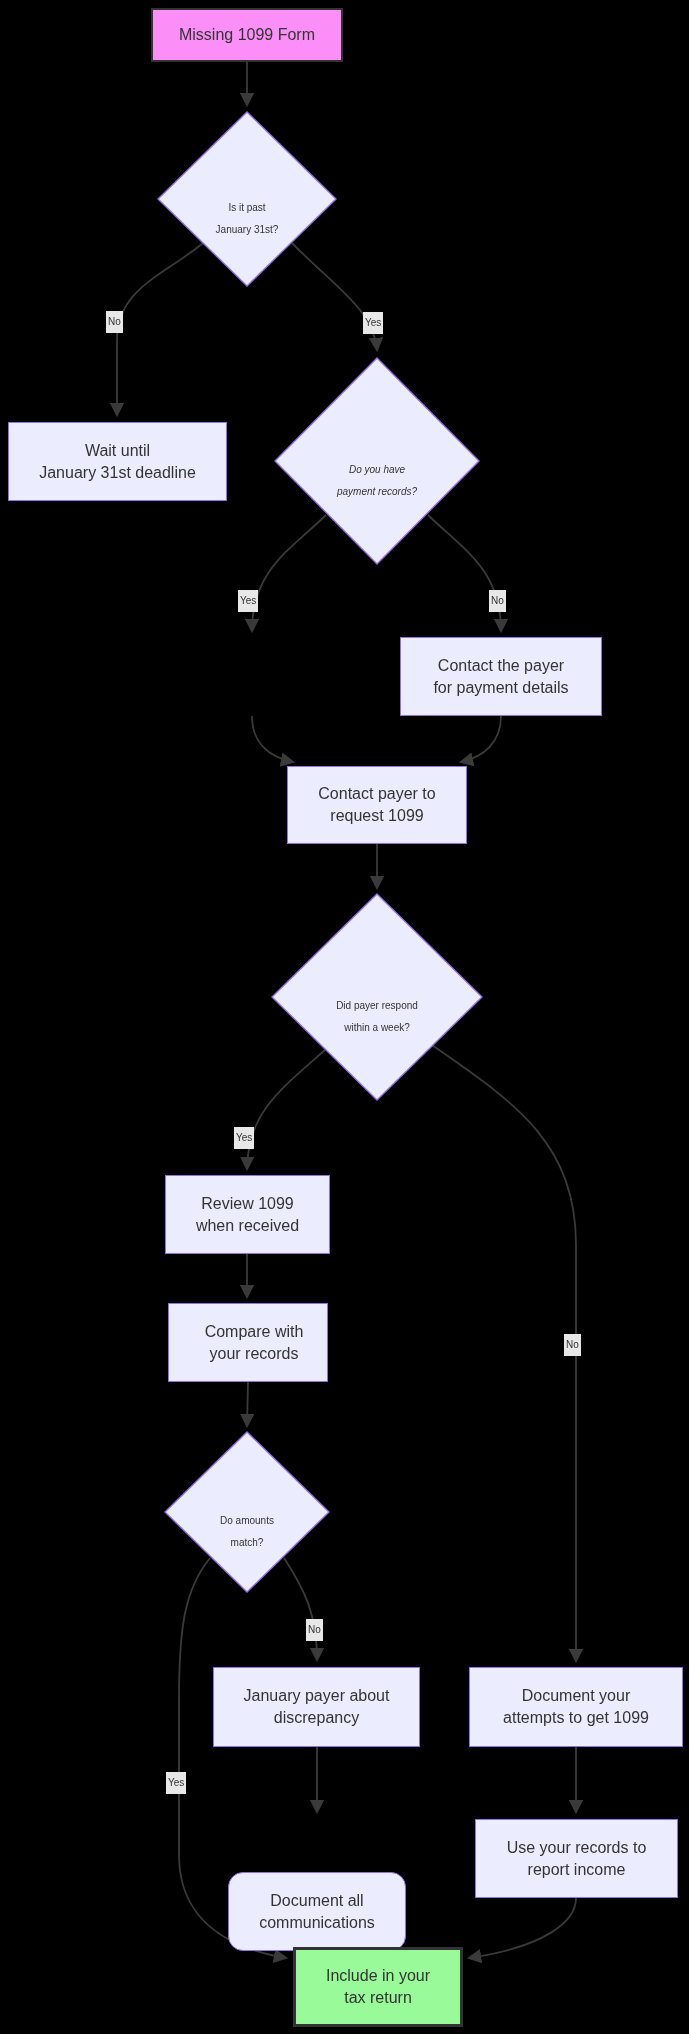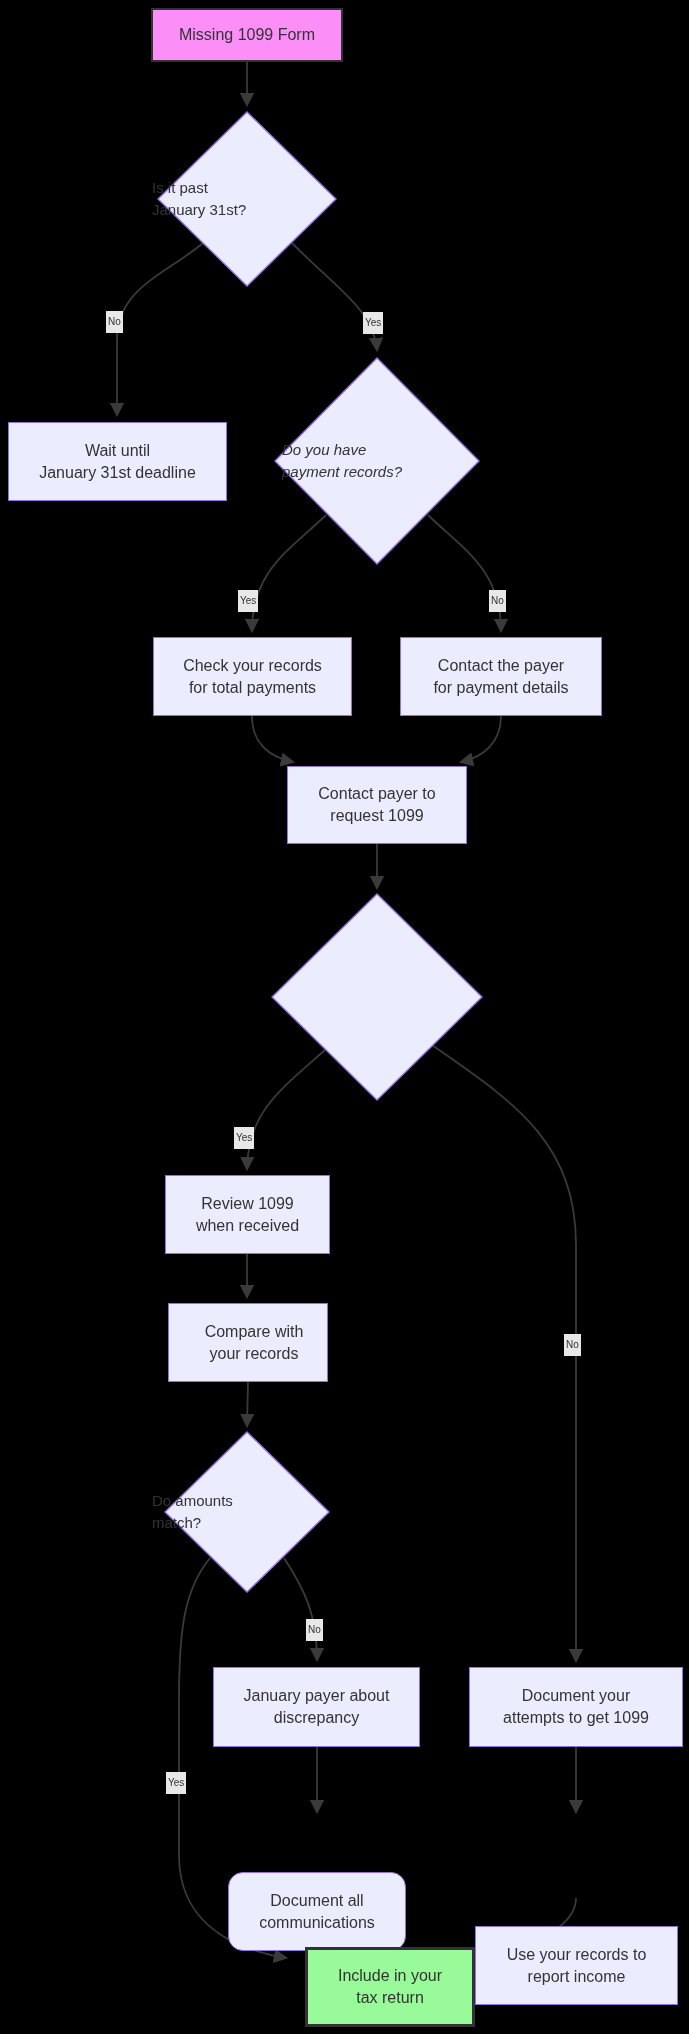--- a/index.html
+++ b/index.html
@@ -30,30 +30,30 @@
     background: var(--node-fill, #ECECFF);
     border: 1.4px solid var(--node-border, #9370DB);
   }
   .node.start {
     background: var(--start-fill, #fc8ef8);
     border: 2.5px solid var(--start-border, #333333);
   }
   .node.end {
     background: var(--end-fill, #99fa99);
     border: 3px solid var(--end-border, #333333);
-    margin-left: 12px;
   }
   .diamond-text {
     position: absolute;
     transform: translate(-50%, -50%);
     width: 190px;
-    text-align: left;
+    text-align: center;
     white-space: pre-line;
-    font-size: 15px;
+    font-size: 10px;
     line-height: 22px;
+    margin-top: 20px;
   }
   .edge-label {
     position: absolute;
     background: var(--label-bg, #e8e8e8);
     color: var(--text, #333333);
     font-size: 10px;
     line-height: 22px;
     padding: 0 2px;
   }
 </style>
@@ -96,24 +96,20 @@
 
   <div class="node start" style="left:151px; top:8px; width:192px; height:54px;">
     <span>Missing 1099 Form</span>
   </div>
 
   <div class="node" style="left:8px; top:422px; width:219px; height:79px;">
     <span>Wait until
 January 31st deadline</span>
   </div>
 
-  <div class="node" style="left:153px; top:637px; width:199px; height:79px;">
-    <span>Check your records
-for total payments</span>
-  </div>
 
   <div class="node" style="left:400px; top:637px; width:202px; height:79px;">
     <span>Contact the payer
 for payment details</span>
   </div>
 
   <div class="node" style="left:287px; top:766px; width:180px; height:78px;">
     <span>Contact payer to
 request 1099</span>
   </div>
@@ -136,34 +132,36 @@
   <div class="node" style="left:469px; top:1667px; width:214px; height:80px;">
     <span>Document your
 attempts to get 1099</span>
   </div>
 
   <div class="node" style="left:228px; top:1872px; width:178px; height:79px;border-radius:15px;">
     <span>Document all
 communications</span>
   </div>
 
-  <div class="node" style="left:475px; top:1926px; width:203px; height:79px;">
+  <div class="node" style="left:475px; top:1819px; width:203px; height:79px;">
     <span>Use your records to
 report income</span>
   </div>
 
   <div class="node end" style="left:293px; top:1947px; width:170px; height:80px;">
     <span>Include in your
 tax return</span>
   </div>
 
   <div class="diamond-text" style="left:247px; top:199px;">Is it past
 January 31st?</div>
   <div class="diamond-text" style="left:377px; top:461px;font-style:italic;">Do you have
 payment records?</div>
+  <div class="diamond-text" style="left:377px; top:997px;">Did payer respond
+within a week?</div>
   <div class="diamond-text" style="left:247px; top:1512px;">Do amounts
 match?</div>
 
   <div class="edge-label" style="left:106px; top:311px;">No</div>
   <div class="edge-label" style="left:363px; top:312px;">Yes</div>
   <div class="edge-label" style="left:238px; top:590px;">Yes</div>
   <div class="edge-label" style="left:489px; top:590px;">No</div>
   <div class="edge-label" style="left:234px; top:1127px;">Yes</div>
   <div class="edge-label" style="left:564px; top:1334px;">No</div>
   <div class="edge-label" style="left:306px; top:1619px;">No</div>

